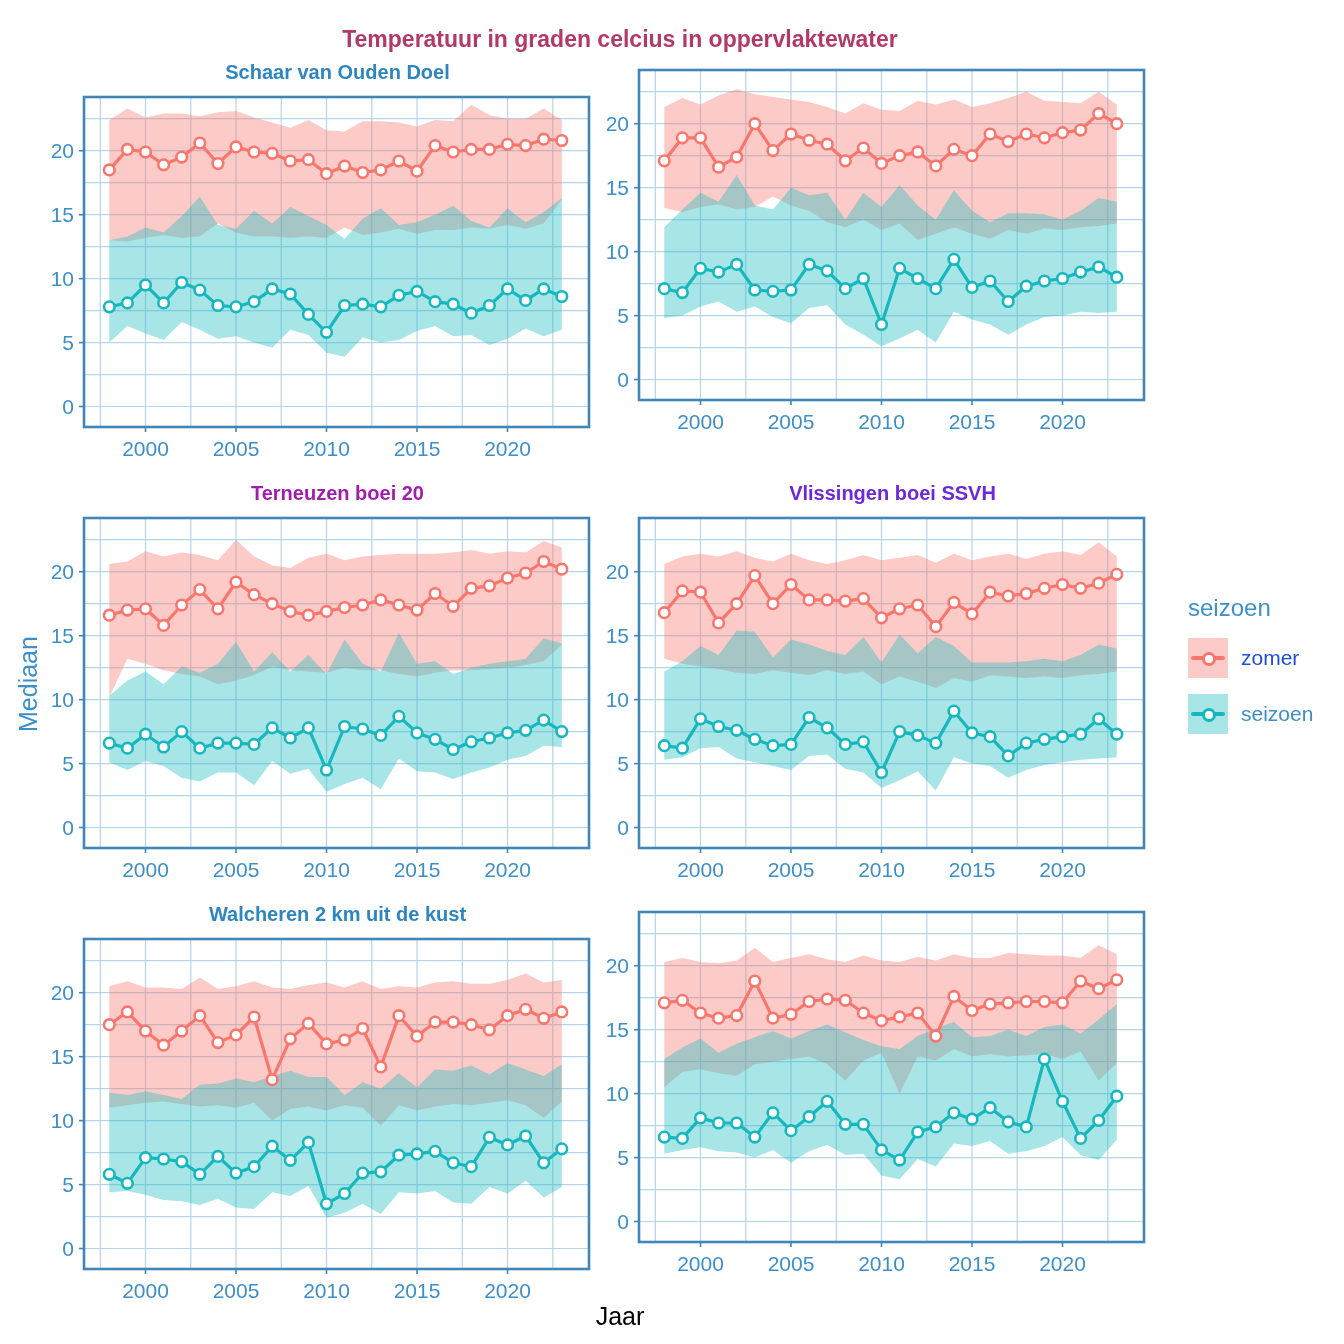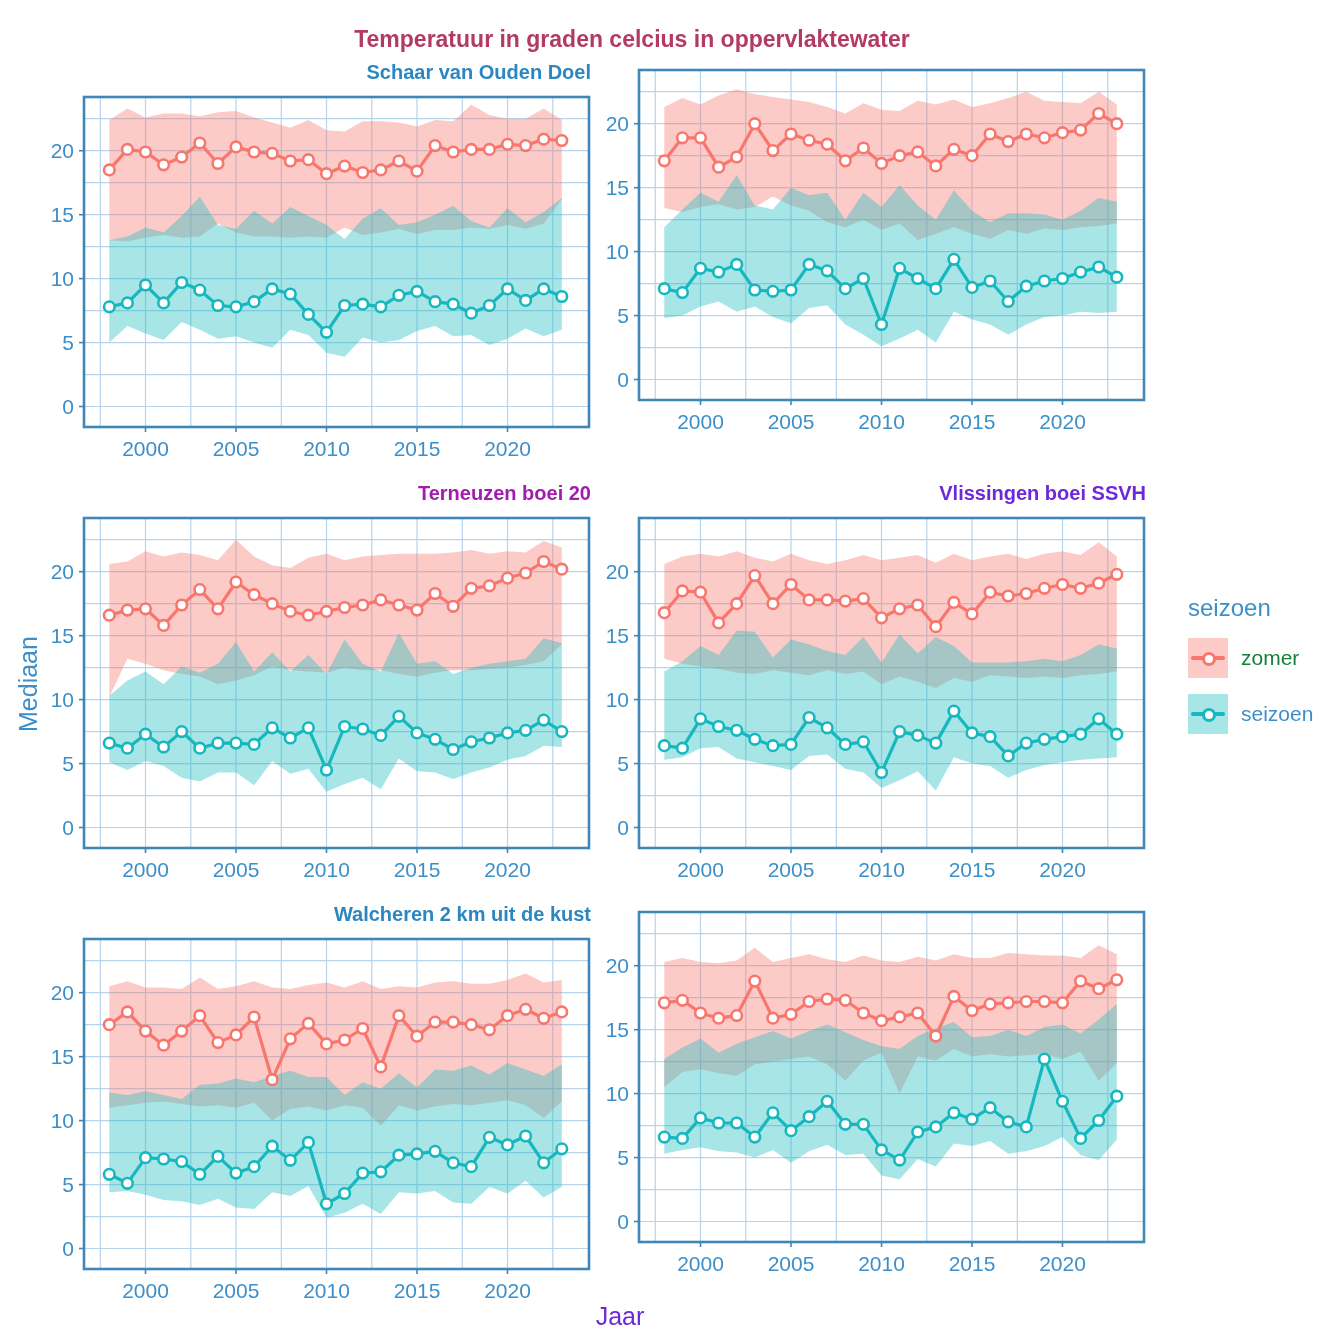--- a/index.html
+++ b/index.html
@@ -1,20 +1,20 @@
 <!DOCTYPE html>
 <html><head>
 <meta charset="utf-8">
 <style>
   html,body{margin:0;padding:0;background:#ffffff;}
   body{width:1344px;height:1344px;position:relative;font-family:"Liberation Sans",sans-serif;overflow:hidden;}
-  .fig-title{position:absolute;top:26px;left:0;width:1240px;text-align:center;font-size:23px;font-weight:bold;padding-left:12px;}
+  .fig-title{position:absolute;top:26px;left:0;width:1240px;text-align:center;font-size:23px;font-weight:bold;}
   .grid{position:absolute;top:60px;left:38px;display:grid;grid-template-columns:553px 553px;column-gap:2px;row-gap:8px;}
   .cell{width:553px;}
-  .ptitle{height:27px;padding-left:46px;text-align:right;font-size:20px;font-weight:bold;line-height:24px;}
+  .ptitle{height:27px;padding-left:46px;text-align:center;font-size:20px;font-weight:bold;line-height:24px;}
   .ylab{position:absolute;top:732px;left:14px;transform:rotate(-90deg);transform-origin:0 0;font-size:25px;}
   .xlab{position:absolute;top:1302px;left:0;width:1240px;text-align:center;font-size:25px;}
   .legend{position:absolute;left:1188px;top:594px;width:150px;}
   .legend-title{font-size:24px;margin-bottom:16px;}
   .legend-item{display:flex;align-items:center;margin-bottom:16px;}
   .swatch{width:40px;height:40px;position:relative;flex:0 0 40px;}
   .swatch .kline{position:absolute;left:3px;right:3px;top:18px;height:4px;border-radius:2px;}
   .swatch .kdot{position:absolute;left:14px;top:14px;width:8px;height:8px;border-radius:50%;background:#fff;border-style:solid;border-width:3px;}
   .legend-label{font-size:21px;margin-left:13px;}
 </style>
@@ -636,30 +636,30 @@
         <text x="288.5" y="369" text-anchor="middle" font-size="21" fill="#3d8fc9">2010</text>
         <line y1="340" y2="345" x1="379.0" x2="379.0" stroke="#4087b7" stroke-width="1.6"></line>
         <text x="379.0" y="369" text-anchor="middle" font-size="21" fill="#3d8fc9">2015</text>
         <line y1="340" y2="345" x1="469.5" x2="469.5" stroke="#4087b7" stroke-width="1.6"></line>
         <text x="469.5" y="369" text-anchor="middle" font-size="21" fill="#3d8fc9">2020</text>
       </svg>
   </div>
 </div>
 
 <div class="ylab" style="color: rgb(61, 143, 201);">Mediaan</div>
-<div class="xlab" style="color: #6d28d9;">Jaar</div>
+<div class="xlab" style="color: #000000;">Jaar</div>
 
 <div class="legend">
   <div class="legend-title" style="color: rgb(61, 143, 201);">seizoen</div>
   <div class="legend-item">
     <span class="swatch" id="sw-zomer" style="background: rgba(248, 118, 109, 0.38);">
       <span class="kline" style="background: rgb(248, 118, 109);"></span>
       <span class="kdot" style="border-color: rgb(248, 118, 109);"></span>
     </span>
-    <span class="legend-label" style="color: #15803d;">zomer</span>
+    <span class="legend-label" style="color: #1d4ed8;">zomer</span>
   </div>
   <div class="legend-item">
     <span class="swatch" id="sw-winter" style="background: rgba(34, 190, 196, 0.4);">
       <span class="kline" style="background: rgb(22, 184, 190);"></span>
       <span class="kdot" style="border-color: rgb(22, 184, 190);"></span>
     </span>
     <span class="legend-label" style="color: rgb(61, 143, 201);">seizoen</span>
   </div>
 </div>
 

